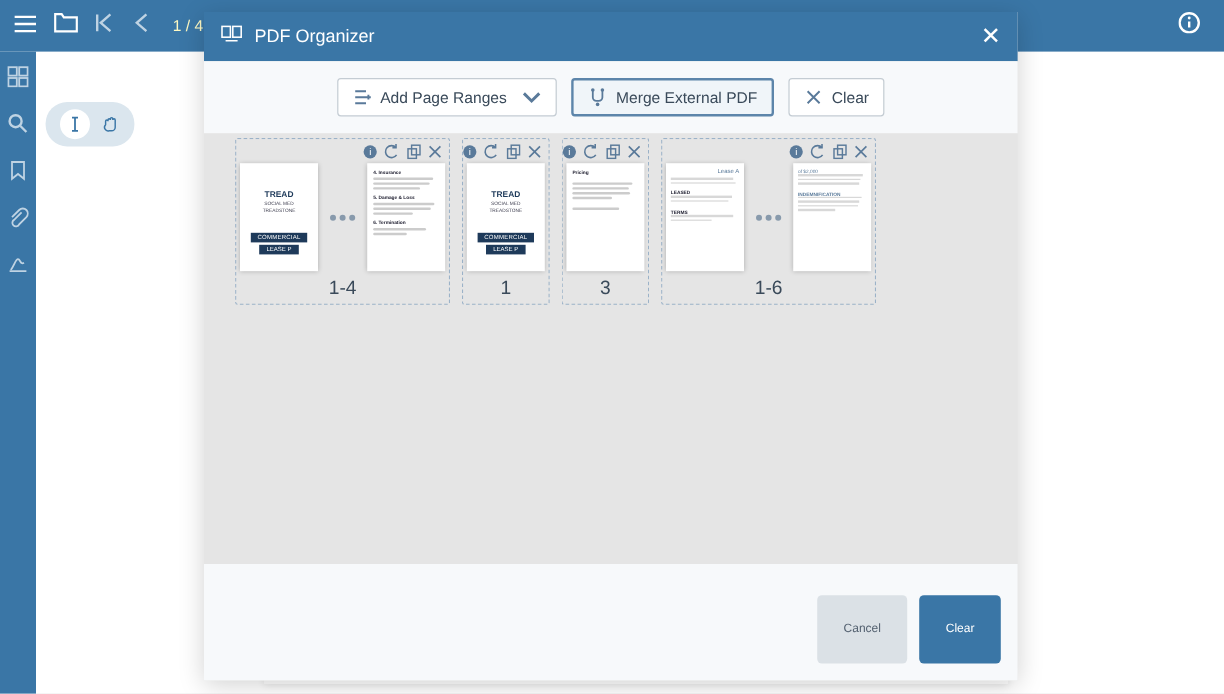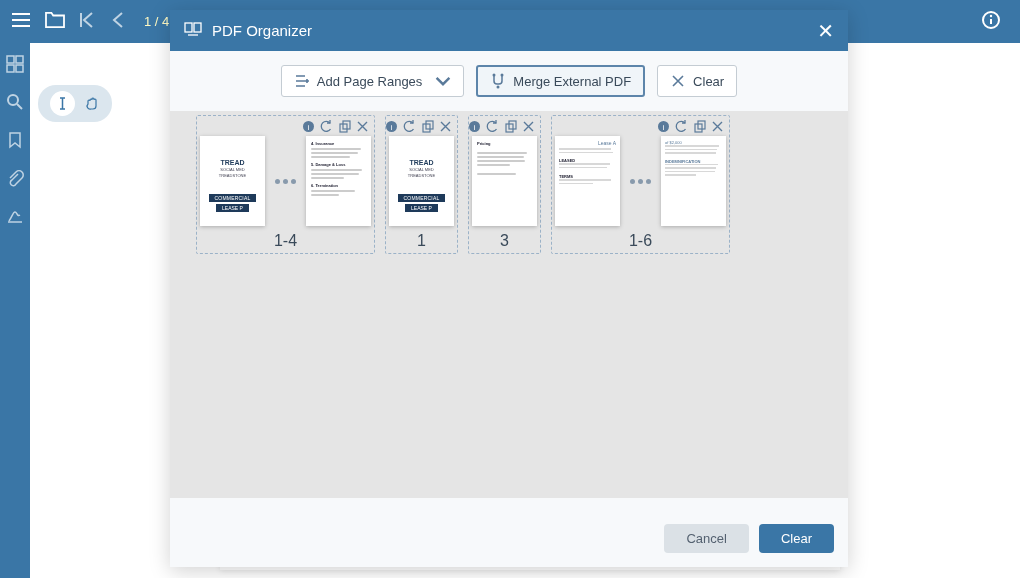--- a/index.html
+++ b/index.html
@@ -191,23 +191,23 @@
     .modal-footer {
       margin-top: auto;
       display: flex;
       justify-content: flex-end;
       gap: 10px;
       padding: 14px;
       background: #f7f9fb;
     }
     .footer-btn {
       border: none;
-      padding: 7px 22px;
+      padding: 23px 22px;
       border-radius: 4px;
-      font-size: 13px;
+      font-size: 10px;
       cursor: pointer;
       margin-top: 12px;
     }
     .footer-btn.secondary { background: #dbe1e6; color: #546170; }
     .footer-btn.primary { background: #3a76a6; color: #fff; }
     
     .bg-page {
       position: absolute;
       left: 220px;
       top: 60px;

